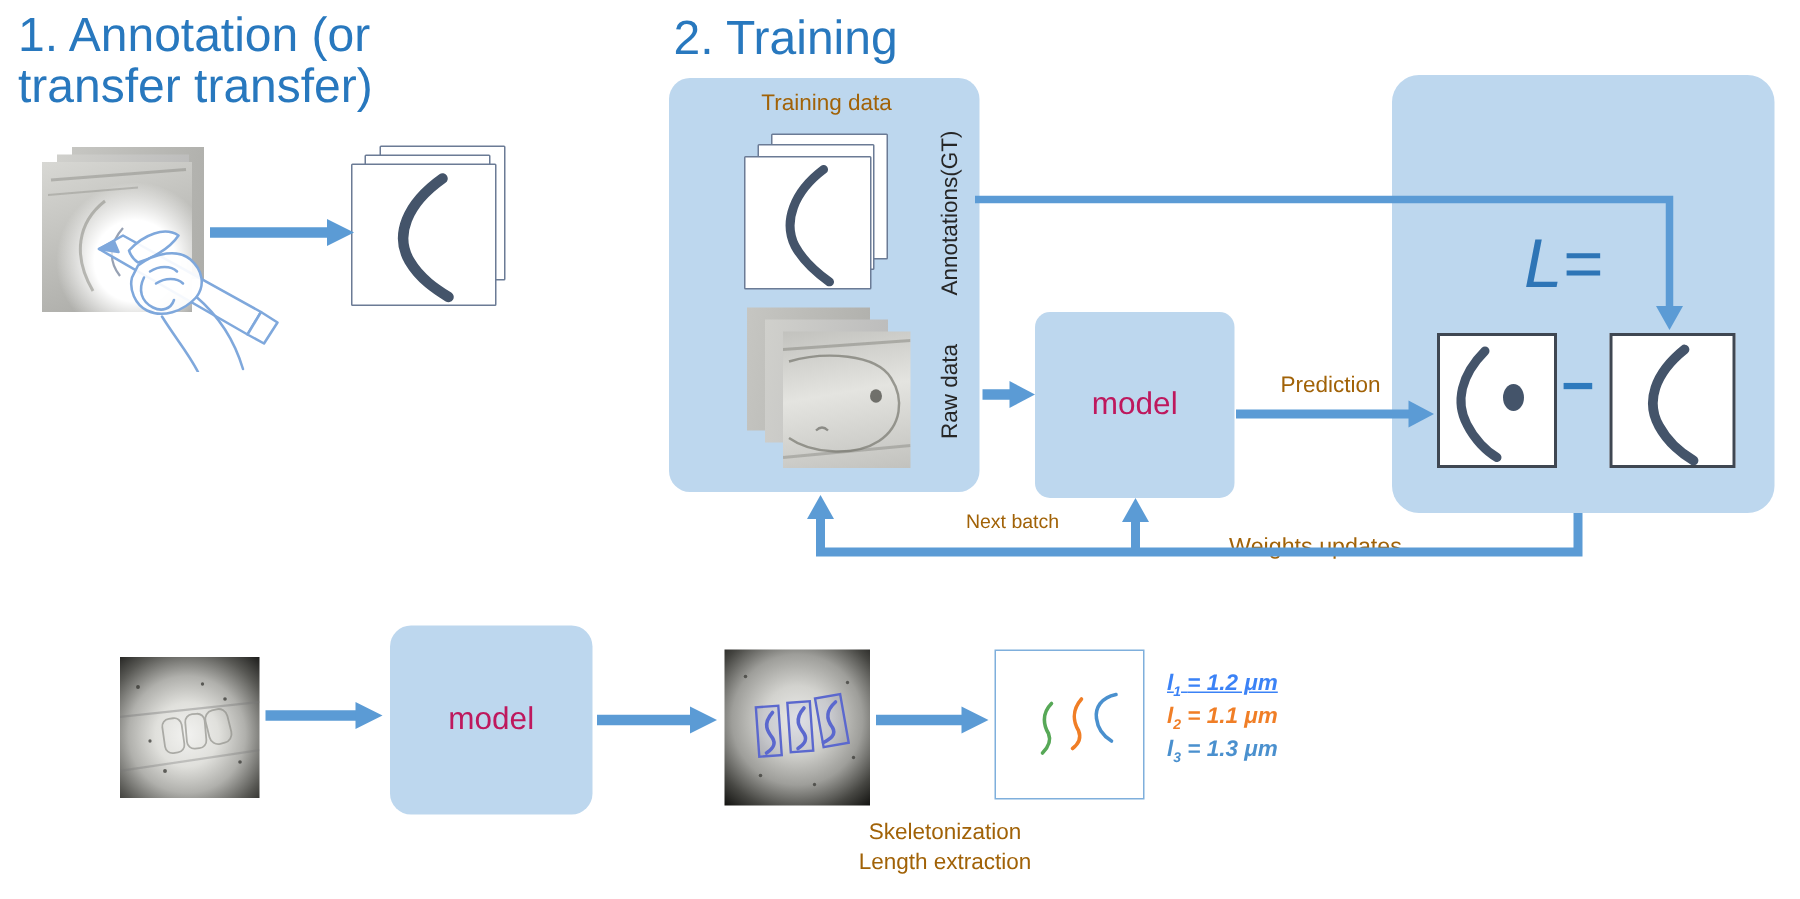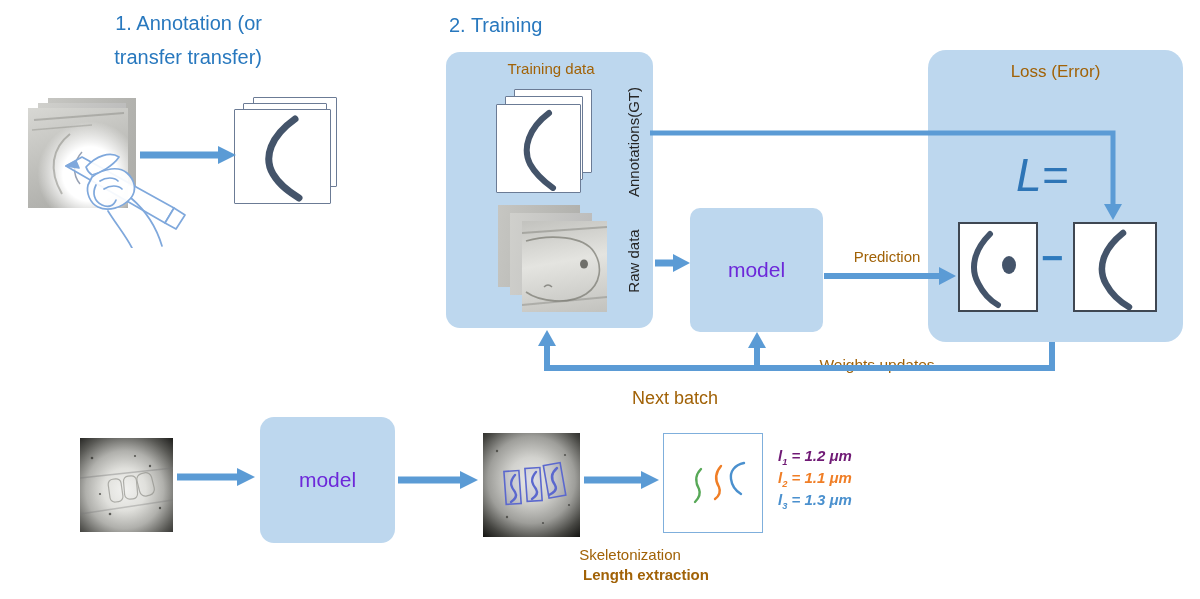--- a/index.html
+++ b/index.html
@@ -1,28 +1,28 @@
 <!DOCTYPE html>
 <html><head>
 <meta charset="utf-8">
 <style>
   * { margin:0; padding:0; box-sizing:border-box; }
   html,body { background:#fff; }
   body { font-family:"Liberation Sans", sans-serif; }
   .canvas { position:relative; width:1200px; height:599px; background:#fff; overflow:hidden; }
   .abs { position:absolute; }
-  .title { color:#2878BE; font-size:20px; line-height:34px; letter-spacing:0;text-align:right; }
+  .title { color:#2878BE; font-size:32px; line-height:34px; letter-spacing:0; }
   .panel { background:#BDD7EE; border-radius:14px; }
   .lbl { color:#a16207; font-size:15px; text-align:center; }
   .vlbl { color:#262626; font-size:15px; text-align:center; white-space:nowrap; transform:rotate(-90deg); }
   .page { position:absolute; background:#fff; border:1.5px solid #6b7b95; border-radius:1px; }
   .grayimg { position:absolute; }
   .g-back { background:linear-gradient(100deg,#c6c6c2,#aeaeaa); }
   .g-mid  { background:linear-gradient(100deg,#d0d0cc,#bababa); }
-  .modeltxt { color:#6d28d9; font-size:21px; display:flex; align-items:center; justify-content:center; width:100%; height:100%; }
+  .modeltxt { color:#be185d; font-size:21px; display:flex; align-items:center; justify-content:center; width:100%; height:100%; }
   .lossformula { color:#2E75B6; font-size:46px; font-style:italic; font-weight:500; }
   .minus { color:#2E7ABD; font-size:38px; font-weight:bold; line-height:40px; text-align:center; width:24px; }
   .whitebox { position:absolute; background:#fff; border:2px solid #3f4752; }
   .resultbox { position:absolute; background:#fff; border:1.5px solid #7FAFDC; }
   .len-row { font-size:15px; font-style:italic; font-weight:600; white-space:nowrap; }
   .len-row sub { font-size:0.62em; }
   svg { display:block; }
   .arrows { pointer-events:none; }
   .arrowline { stroke:#5B9BD5; fill:none; }
   .arrowhead { fill:#5B9BD5; stroke:none; }
@@ -110,39 +110,38 @@
   <div class="abs vlbl" style="left:560px;top:134px;width:146px;height:16px;">Annotations(GT)</div>
   <div class="abs vlbl" style="left:588px;top:253px;width:90px;height:16px;">Raw data</div>
 
   <div class="abs panel" style="left:690px;top:208px;width:133px;height:124px;border-radius:10px;">
     <div class="modeltxt">model</div>
   </div>
 
   <div class="abs lbl" style="left:836px;top:248px;width:102px;">Prediction</div>
 
   <div class="abs panel" style="left:928px;top:50px;width:255px;height:292px;border-radius:18px;"></div>
-  <div class="abs lbl" style="left:978px;top:62px;width:155px;font-size:17px;">Loss (Error)</div>
   <div class="abs lossformula" style="left:1016px;top:148px;">L=</div>
 
   <div class="whitebox" style="left:958px;top:222px;width:80px;height:90px;">
     <svg width="76" height="86" viewBox="0 0 76 86">
       <path d="M30,10 C14,26 10,44 18,59 C23,69 31,77 38,81" stroke="#44546A" stroke-width="6" fill="none" stroke-linecap="round"></path>
       <ellipse cx="49" cy="41" rx="7" ry="9" fill="#44546A"></ellipse>
     </svg>
   </div>
 
   <div class="abs minus" style="left:1040px;top:238px;">−</div>
 
   <div class="whitebox" style="left:1073px;top:222px;width:84px;height:90px;">
     <svg width="80" height="86" viewBox="0 0 80 86">
       <path d="M48,9 C28,25 22,44 31,60 C37,71 47,79 54,83" stroke="#44546A" stroke-width="6.5" fill="none" stroke-linecap="round"></path>
     </svg>
   </div>
 
-  <div class="abs lbl" style="left:625px;top:340px;width:100px;font-size:18px;margin-top:48px;">Next batch</div>
+  <div class="abs lbl" style="left:625px;top:340px;width:100px;font-size:13px;">Next batch</div>
   <div class="abs lbl" style="left:812px;top:341px;width:130px;font-size:15.5px;margin-top:15px;">Weights updates</div>
 
 
   <div class="grayimg" style="left:80px;top:438px;width:93px;height:94px;
        background:radial-gradient(circle at 48% 55%, #f2f2f0 0%, #e0e0dc 30%, #b0b0ac 55%, #585854 80%, #1c1c1a 100%);">
     <svg width="93" height="94" viewBox="0 0 93 94">
       <path d="M0,40 L93,30" stroke="#777" stroke-width="1.5" opacity="0.4" fill="none"></path>
       <path d="M0,76 L93,62" stroke="#777" stroke-width="1.5" opacity="0.35" fill="none"></path>
       <g stroke="#8c8c86" stroke-width="1.2" fill="none" opacity="0.65">
         <rect x="29" y="41" width="13" height="23" rx="5" transform="rotate(-8 35 52)"></rect>
@@ -188,35 +187,35 @@
   </div>
 
   <div class="resultbox" style="left:663px;top:433px;width:100px;height:100px;">
     <svg width="97" height="97" viewBox="0 0 97 97">
       <path d="M37,35 c-7,7 -5,15 -2,20 c2,5 0,9 -4,13" stroke="#57A857" stroke-width="2.4" fill="none" stroke-linecap="round"></path>
       <path d="M57,32 c-7,8 -5,16 -2,21 c2,5 0,9 -4,12" stroke="#F07E26" stroke-width="2.4" fill="none" stroke-linecap="round"></path>
       <path d="M80,29 c-10,2 -14,9 -13,16 c1,8 5,12 10,15" stroke="#4A90CE" stroke-width="2.4" fill="none" stroke-linecap="round"></path>
     </svg>
   </div>
 
-  <div class="abs len-row" style="left: 778px; top: 447px; color: #701a75;">
+  <div class="abs len-row" style="left: 778px; top: 447px; color: #3b82f6; text-decoration: underline;">
     <span>l</span><sub>1</sub>
     <span>= 1.2 μm</span>
   </div>
   <div class="abs len-row" style="left: 778px; top: 469px; color: rgb(240, 126, 38);">
     <span>l</span><sub>2</sub>
     <span>= 1.1 μm</span>
   </div>
   <div class="abs len-row" style="left: 778px; top: 491px; color: rgb(74, 144, 206);">
     <span>l</span><sub>3</sub>
     <span>= 1.3 μm</span>
   </div>
 
   <div class="abs lbl" style="left:560px;top:546px;width:140px;">Skeletonization</div>
-  <div class="abs lbl" style="left:571px;top:566px;width:150px;font-weight:bold;">Length extraction</div>
+  <div class="abs lbl" style="left:555px;top:566px;width:150px;">Length extraction</div>
 
   <svg class="abs arrows" style="left:0;top:0;" width="1200" height="599" viewBox="0 0 1200 599">
 
     <g>
       <line class="arrowline" stroke-width="7" x1="140" y1="155" x2="219" y2="155"></line>
       <polygon class="arrowhead" points="236,155 218,146 218,164"></polygon>
     </g>
 
     <g>
       <polyline class="arrowline" stroke-width="5" points="650,133 1113,133 1113,205"></polyline>

